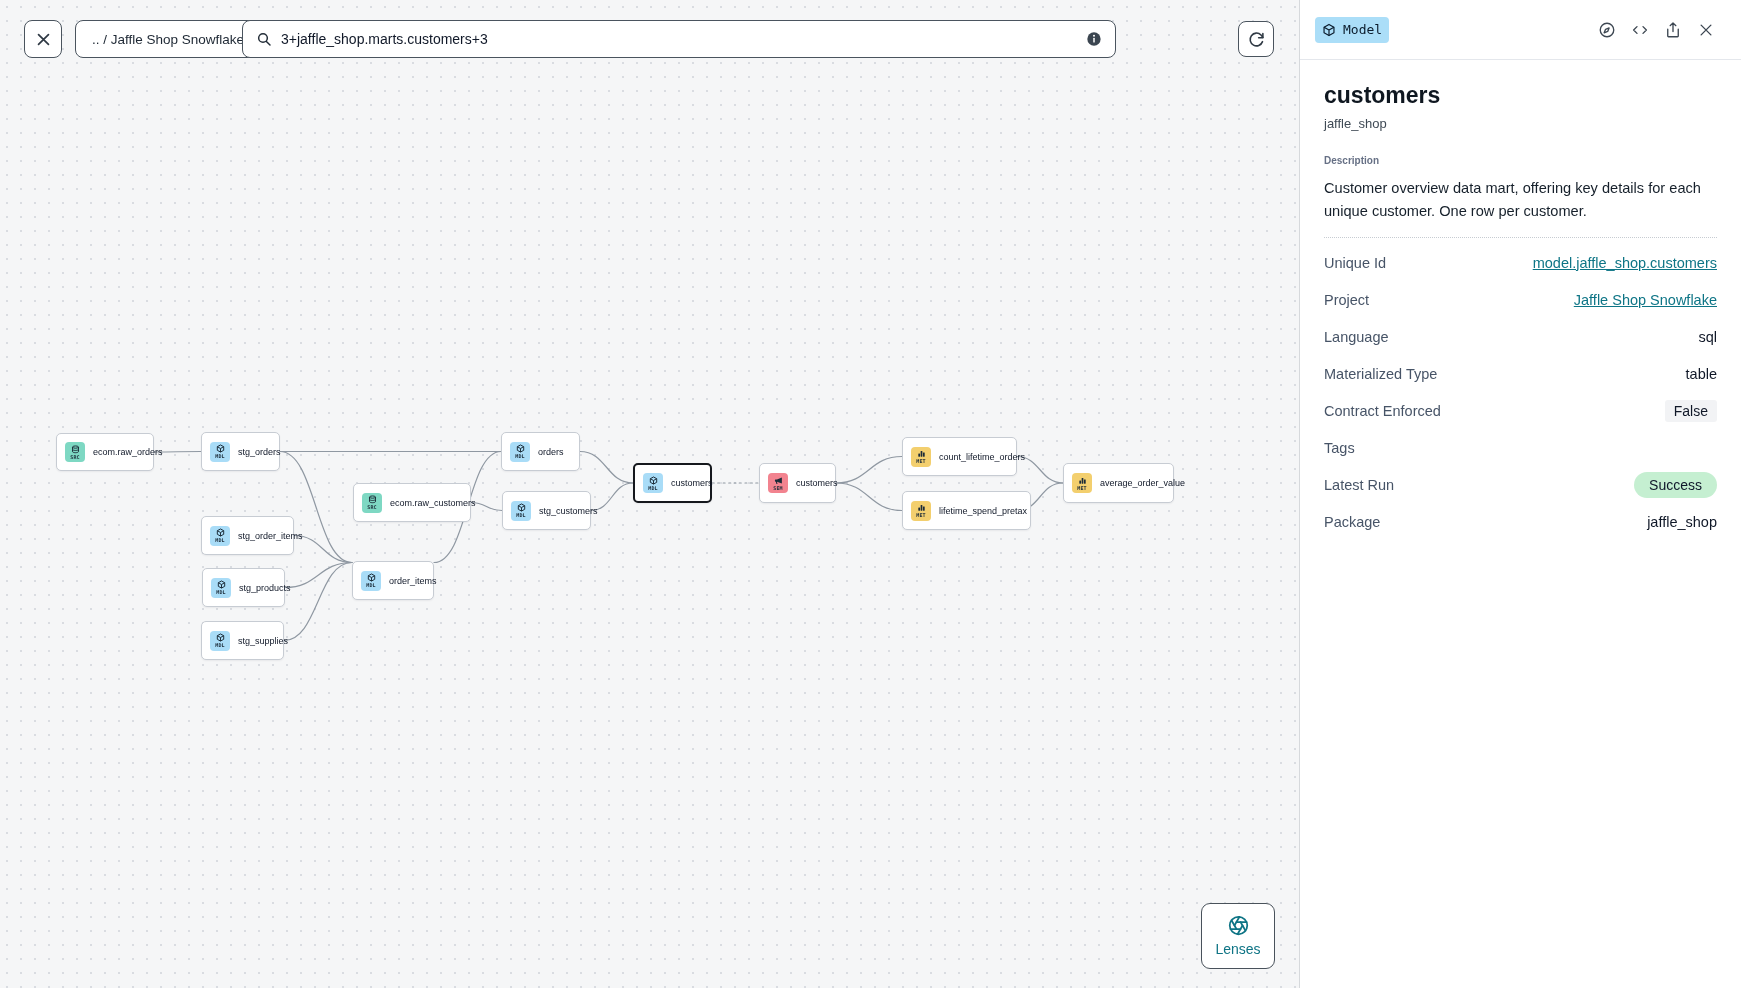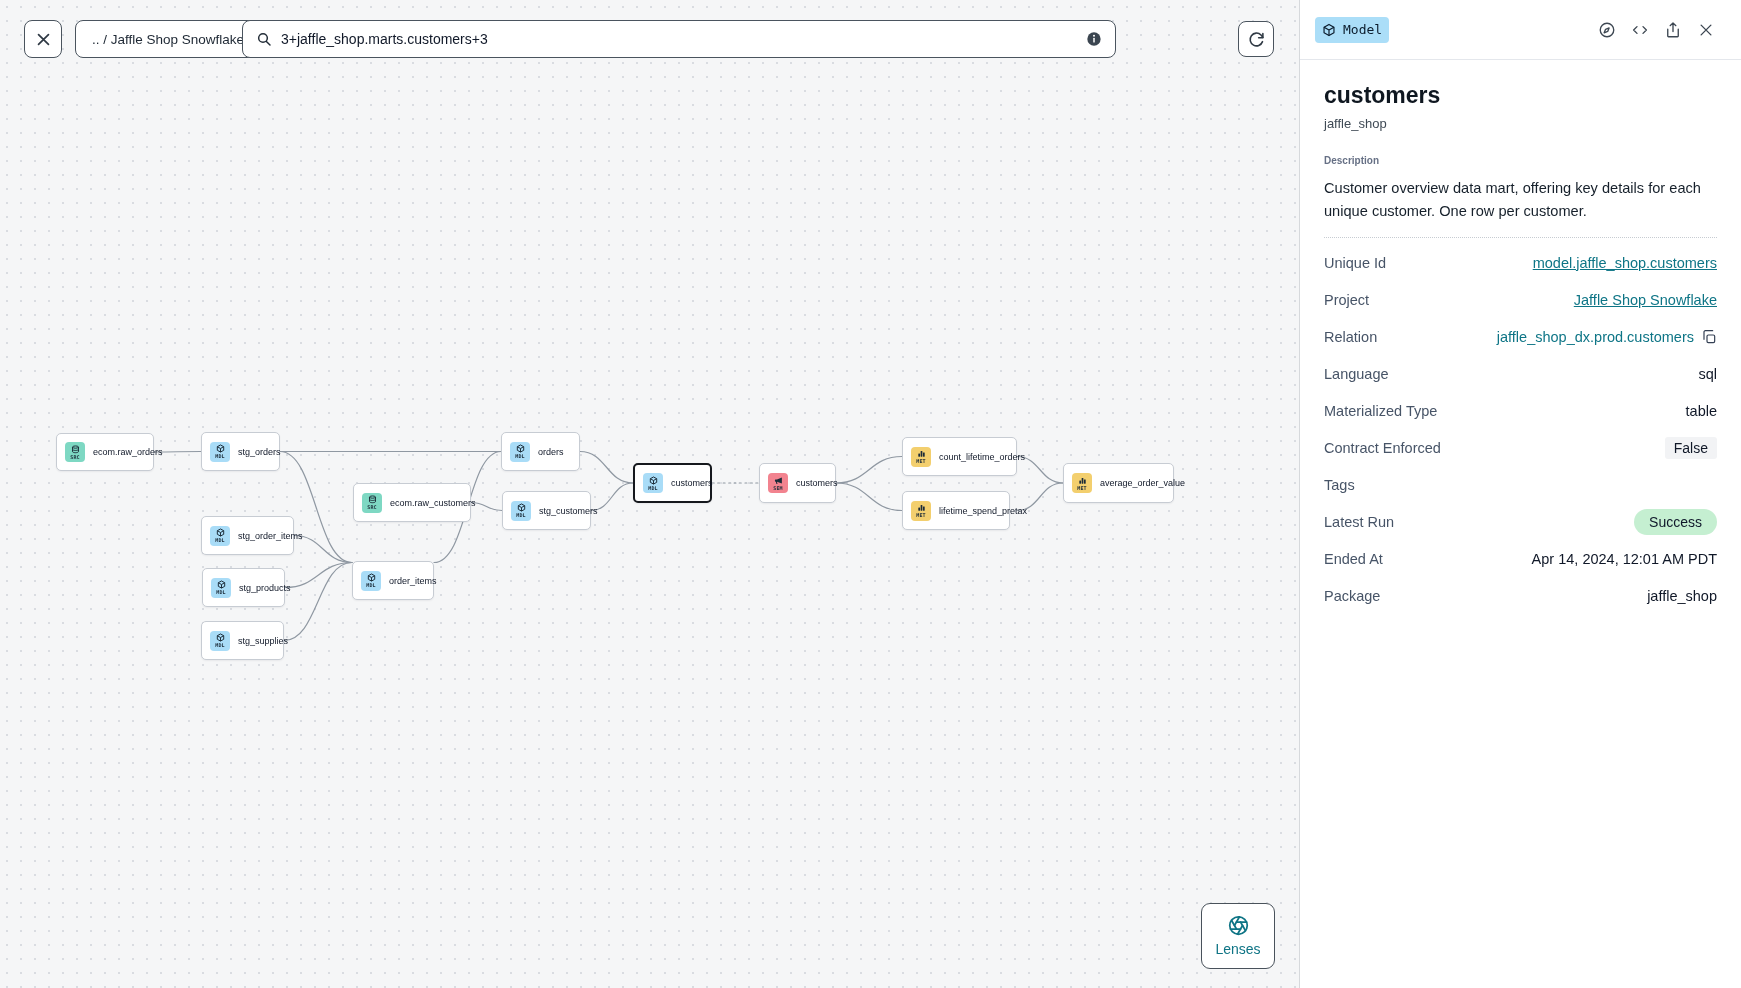--- a/index.html
+++ b/index.html
@@ -269,21 +269,21 @@
               <svg viewBox="0 0 24 24" fill="currentColor">
                 <rect x="3.5" y="12" width="4.6" height="8.5" rx="1"></rect>
                 <rect x="9.7" y="5" width="4.6" height="15.5" rx="1"></rect>
                 <rect x="15.9" y="9" width="4.6" height="11.5" rx="1"></rect>
               </svg>
             </span>
             <span class="ntag">MET</span>
           </span>
     <span class="nlabel">count_lifetime_orders</span>
   </div>
-        <div class="node" style="left: 902px; top: 491px; width: 108px; height: 39px;">
+        <div class="node" style="left: 902px; top: 491px; width: 129px; height: 39px;">
     <span class="nicon" style="background: rgb(243, 207, 110);">
             <span class="glyph">
               <svg viewBox="0 0 24 24" fill="currentColor">
                 <rect x="3.5" y="12" width="4.6" height="8.5" rx="1"></rect>
                 <rect x="9.7" y="5" width="4.6" height="15.5" rx="1"></rect>
                 <rect x="15.9" y="9" width="4.6" height="11.5" rx="1"></rect>
               </svg>
             </span>
             <span class="ntag">MET</span>
           </span>
@@ -404,30 +404,20 @@
               <span class="fvalue link">model.jaffle_shop.customers</span>
             </span>
   </div>
           <div class="frow">
     <span class="flabel">Project</span>
     <span class="fright">
               <span class="fvalue link">Jaffle Shop Snowflake</span>
             </span>
   </div>
           <div class="frow">
-    <span class="flabel">Relation</span>
-    <span class="fright">
-              <span class="fvalue teal">jaffle_shop_dx.prod.customers</span>
-              <span class="copy"><svg viewBox="0 0 24 24" fill="none" stroke="currentColor" stroke-width="1.8" stroke-linecap="round" stroke-linejoin="round">
-                  <rect x="9" y="9" width="11.5" height="11.5" rx="2"></rect>
-                  <path d="M4.5 15.5v-11a2 2 0 0 1 2-2h11"></path>
-                </svg></span>
-            </span>
-  </div>
-          <div class="frow">
     <span class="flabel">Language</span>
     <span class="fright">
               <span class="fvalue">sql</span>
             </span>
   </div>
           <div class="frow">
     <span class="flabel">Materialized Type</span>
     <span class="fright">
               <span class="fvalue">table</span>
             </span>
@@ -444,26 +434,20 @@
               <span class="fvalue"></span>
             </span>
   </div>
           <div class="frow">
     <span class="flabel">Latest Run</span>
     <span class="fright">
               <span class="fvalue badge-green">Success</span>
             </span>
   </div>
           <div class="frow">
-    <span class="flabel">Ended At</span>
-    <span class="fright">
-              <span class="fvalue">Apr 14, 2024, 12:01 AM PDT</span>
-            </span>
-  </div>
-          <div class="frow">
     <span class="flabel">Package</span>
     <span class="fright">
               <span class="fvalue">jaffle_shop</span>
             </span>
   </div>
         </div>
     </div>
   </div>
 </div>
 

